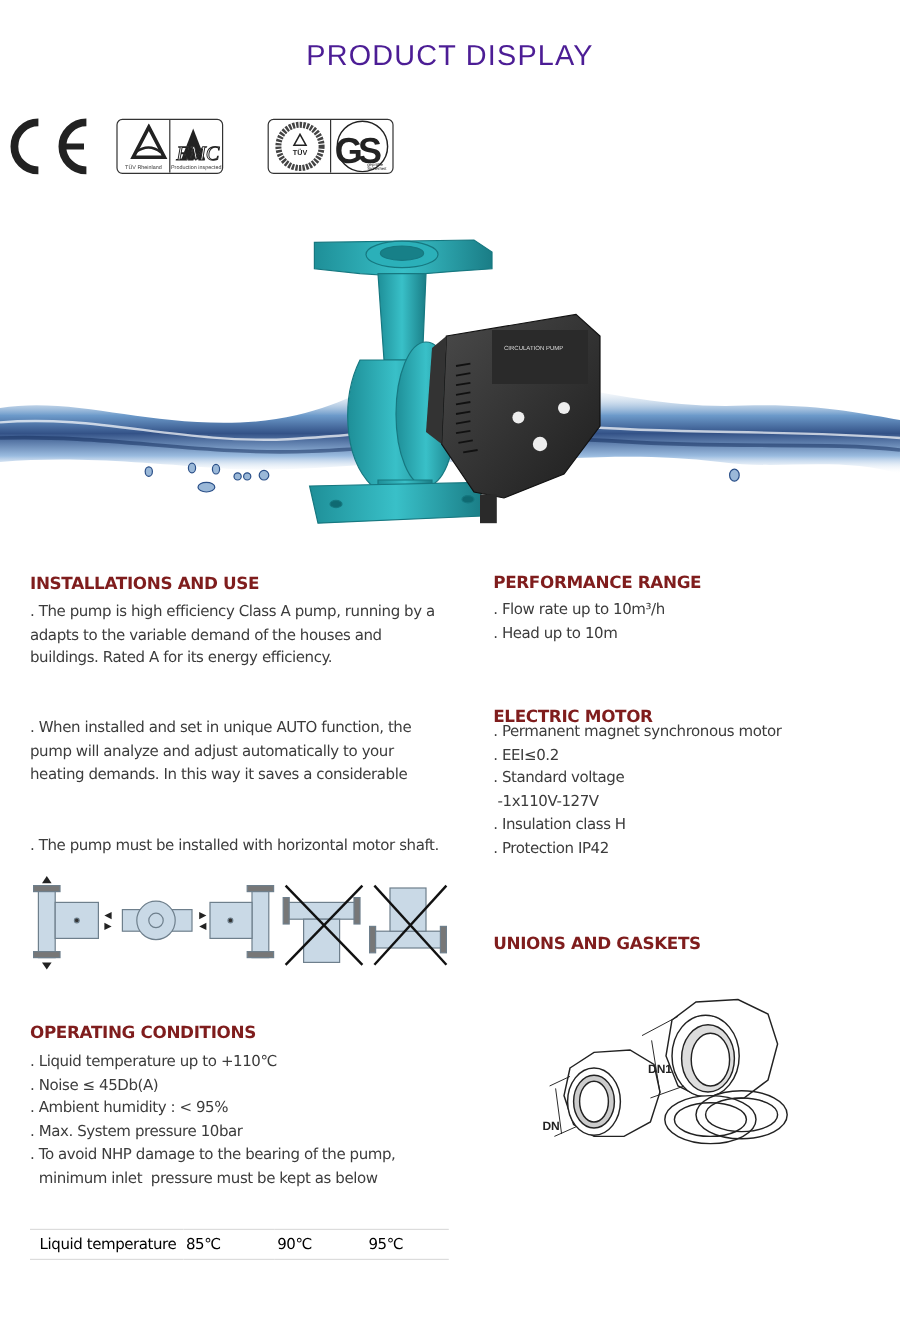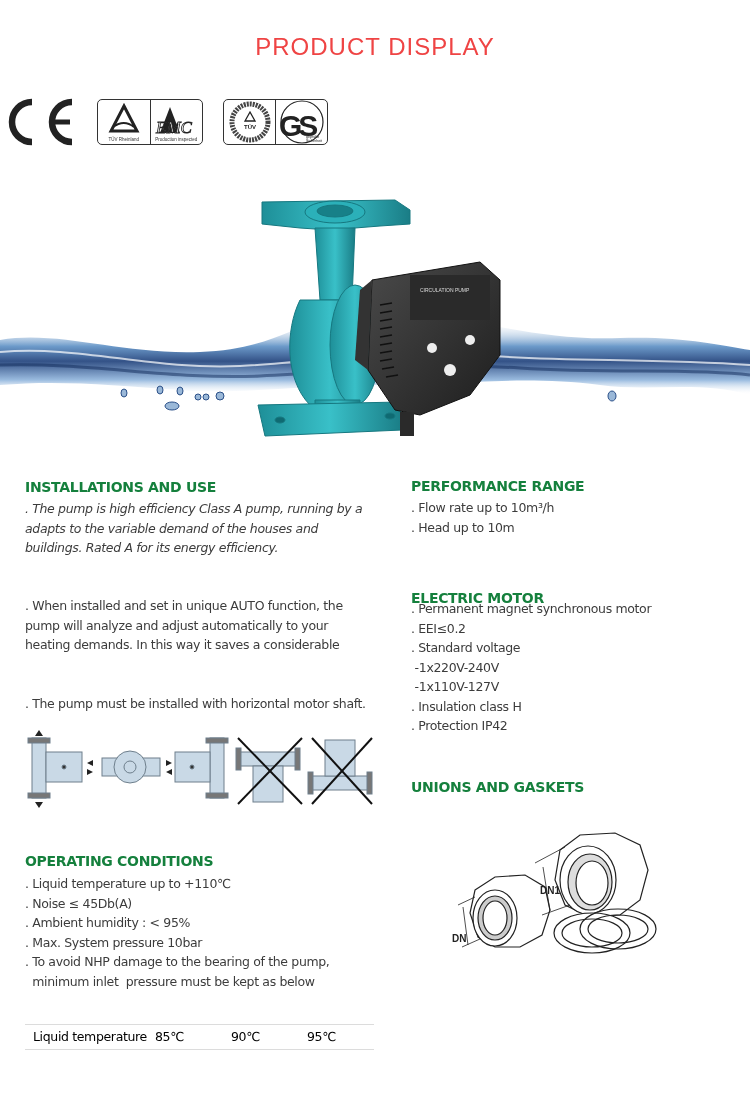--- a/index.html
+++ b/index.html
@@ -2,46 +2,46 @@
 <html><head>
 <meta charset="utf-8">
 <style>
   * { box-sizing: border-box; margin: 0; padding: 0; }
   html, body { width: 750px; height: 1112px; background: #ffffff; overflow: hidden; }
   body { position: relative; font-family: "DejaVu Sans", sans-serif; color: #3a3a3a; }
 
   .page-title {
     position: absolute; left: 0; top: 33px; width: 750px; text-align: center;
     font-family: "Liberation Sans", sans-serif; font-size: 24px; letter-spacing: 1px;
-    color: #ef4444; font-weight: normal;
+    color: #4c1d95; font-weight: normal;
   }
 
   
   .cert-row { position: absolute; left: 6px; top: 96px; height: 52px; }
   .ce-mark { position: absolute; left: 0; top: 2px; width: 70px; height: 48px; }
   .cert-box {
     position: absolute; top: 3px; height: 46px; border: 1.5px solid #333; border-radius: 5px;
     display: flex; overflow: hidden; background: #fff;
   }
-  .cert-box.tuv-emc { left: 91px; width: 106px; }
+  .cert-box.tuv-emc { left: 91px; width: 89px; }
   .cert-box.tuv-gs { left: 217px; width: 105px; }
   .cert-cell { position: relative; flex: 1; border-right: 1px solid #333; }
   .cert-cell:last-child { border-right: none; }
   .cert-small {
     position: absolute; left: 0; right: 0; bottom: 2px; text-align: center;
     font-size: 4.5px; color: #333; font-family: "Liberation Sans", sans-serif; white-space: nowrap;
   }
 
   
   .hero { position: absolute; left: 0; top: 180px; width: 750px; height: 270px; }
 
   
   .section-heading {
     position: absolute; font-family: "DejaVu Sans", sans-serif; font-weight: bold;
-    font-size: 14px; color: #15803d; letter-spacing: -0.3px; white-space: nowrap;
+    font-size: 14px; color: #7f1d1d; letter-spacing: -0.3px; white-space: nowrap;
   }
   .text-block {
     position: absolute; font-family: "DejaVu Sans", sans-serif; font-size: 12.5px;
     line-height: 19.5px; color: #3c3c3c; letter-spacing: -0.35px;
   }
   .line { white-space: nowrap; }
 
   .orient-row { position: absolute; left: 20px; top: 730px; width: 360px; height: 80px; }
 
   .inlet-table {
@@ -172,21 +172,21 @@
       <text x="420" y="112" font-family="Liberation Sans, sans-serif" font-size="5" fill="#ddd">CIRCULATION PUMP</text>
       <circle cx="432" cy="168" r="5" fill="#eee"></circle>
       <circle cx="470" cy="160" r="5" fill="#eee"></circle>
       <circle cx="450" cy="190" r="6" fill="#eee"></circle>
       <rect x="400" y="232" width="14" height="24" fill="#2a2a2a"></rect>
     </g>
   </svg>
 </div>
 
 <div class="section-heading" style="left:25px; top:479px;">INSTALLATIONS AND USE</div>
-<div class="text-block" style="left:25px; top:499px;font-style:italic;">
+<div class="text-block" style="left:25px; top:499px;">
   <div class="line">. The pump is high efficiency Class A pump, running by a</div>
   <div class="line">adapts  to  the  variable demand of the houses and</div>
   <div class="line">buildings. Rated A for its energy efficiency.</div>
 </div>
 <div class="text-block" style="left:25px; top:596px;">
   <div class="line">. When installed and set in unique AUTO function, the</div>
   <div class="line">pump will analyze and adjust automatically to your</div>
   <div class="line">heating demands. In this way it saves a considerable</div>
 </div>
 <div class="text-block" style="left:25px; top:694px;">
@@ -264,21 +264,20 @@
 <div class="text-block" style="left:411px; top:498px;">
   <div class="line">. Flow rate up to 10m³/h</div>
   <div class="line">. Head up to 10m</div>
 </div>
 
 <div class="section-heading" style="left:411px; top:590px;">ELECTRIC MOTOR</div>
 <div class="text-block" style="left:411px; top:599px;">
   <div class="line">. Permanent magnet  synchronous  motor</div>
   <div class="line">. EEI≤0.2</div>
   <div class="line">. Standard voltage</div>
-  <div class="line" style="white-space:pre"> -1x220V-240V</div>
   <div class="line" style="white-space:pre"> -1x110V-127V</div>
   <div class="line">. Insulation class H</div>
   <div class="line">. Protection IP42</div>
 </div>
 
 <div class="section-heading" style="left:411px; top:779px;">UNIONS AND GASKETS</div>
 <div class="unions">
   <svg width="230" height="130" viewBox="0 0 230 130">
     <g fill="#fff" stroke="#222" stroke-width="1.2">
 

